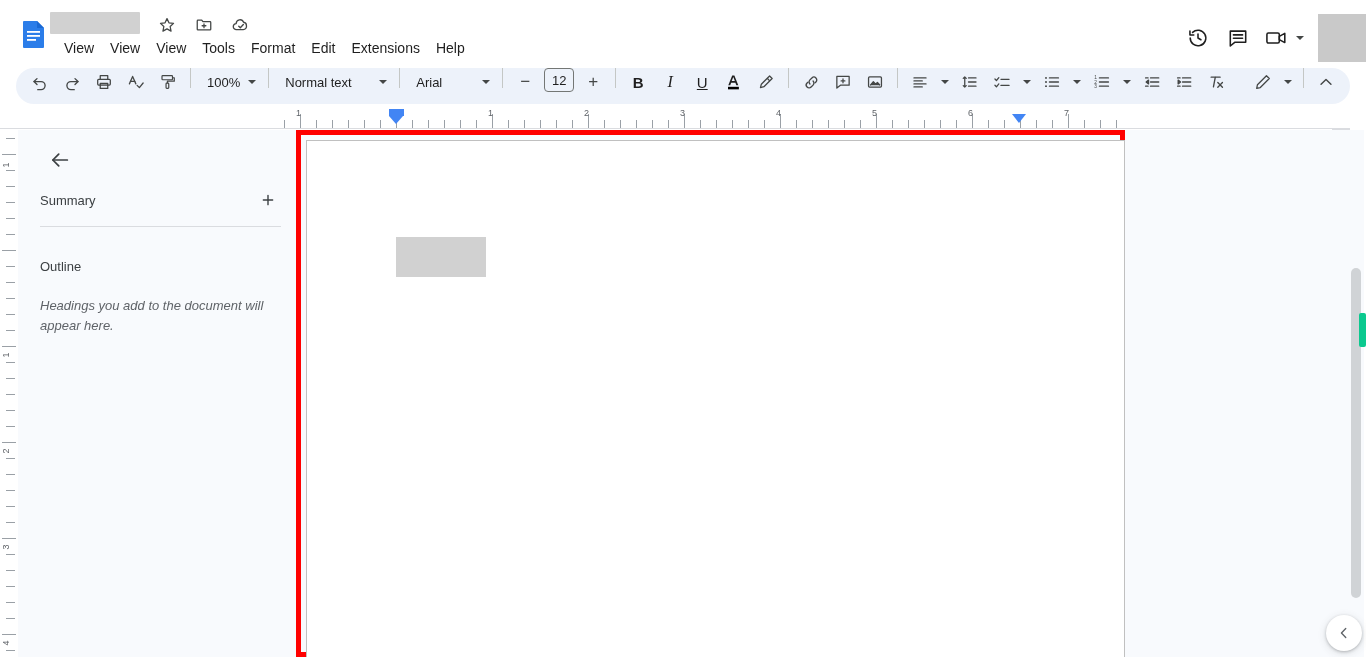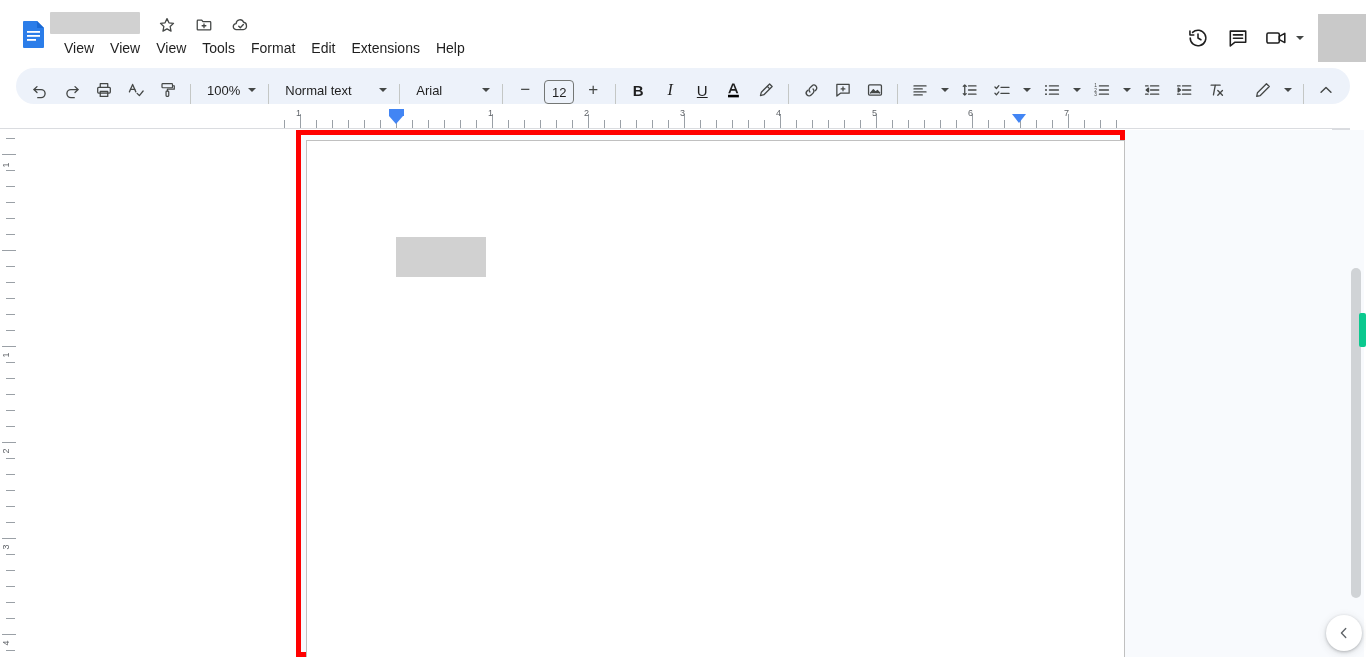--- a/index.html
+++ b/index.html
@@ -53,21 +53,21 @@
   }
   .avatar-redacted {
     width: 48px; height: 48px; background: #c9c9c9; margin-left: 12px; margin-right:0px;
     cursor: pointer;
   }
 
   
   .toolbar {
     position: absolute; left: 16px; top: 68px; width: 1334px; height: 36px;
     background: #edf2fa; border-radius: 18px;
-    display: flex; align-items: flex-end; padding: 0 8px;
+    display: flex; align-items: flex-start; padding: 0 8px;
   }
   .tb {
     height: 28px; min-width: 28px; border-radius: 4px; margin: 0 2px;
     display: flex; align-items: center; justify-content: center; cursor: pointer;
     color: #444746;
   }
   .tb-sep { width: 1px; height: 20px; background: #c4c7c5; margin: 0 6px; }
   .tb-zoom {
     display: flex; align-items: center; gap: 8px; padding: 0 6px 0 10px;
     height: 28px; border-radius: 4px; cursor: pointer; font-size: 13px; color: #1f1f1f;
@@ -583,20 +583,39 @@
         <div class="tick" style="top: 504px; height: 1px; left: 2px; width: 14px;"></div>
         <div class="tick" style="top: 520px; height: 1px; left: 6px; width: 9px;"></div>
       </div>
     <div class="ruler-num" style="left:3px;top:30px;transform:rotate(-90deg);">1</div>
     <div class="ruler-num" style="left:3px;top:220px;transform:rotate(-90deg);">1</div>
     <div class="ruler-num" style="left:3px;top:316px;transform:rotate(-90deg);">2</div>
     <div class="ruler-num" style="left:3px;top:412px;transform:rotate(-90deg);">3</div>
     <div class="ruler-num" style="left:3px;top:508px;transform:rotate(-90deg);">4</div>
   </div>
 
+  <div class="outline-panel">
+    <div class="back-arrow">
+      <svg width="22" height="22" viewBox="0 0 24 24" fill="none" stroke="#3c4043" stroke-width="1.9" stroke-linecap="round" stroke-linejoin="round">
+        <path d="M20 12 H4.4"></path>
+          <path d="M10.6 5.6 L4.2 12 l6.4 6.4"></path>
+      </svg>
+    </div>
+    <div class="summary-row">
+      <span class="summary-label">Summary</span>
+      <span class="plus-btn">
+        <svg width="16" height="16" viewBox="0 0 24 24" stroke="#3c4043" stroke-width="2.1" stroke-linecap="round">
+          <path d="M12 5 v14 M5 12 h14"></path>
+        </svg>
+      </span>
+    </div>
+    <div class="divider"></div>
+    <div class="outline-label">Outline</div>
+    <div class="outline-hint">Headings you add to the document will appear here.</div>
+  </div>
 
   <div class="canvas">
     <div class="page-highlight">
       <div class="page">
         <div class="redacted-block"></div>
       </div>
     </div>
   </div>
 
   <div class="hdiv"></div>

